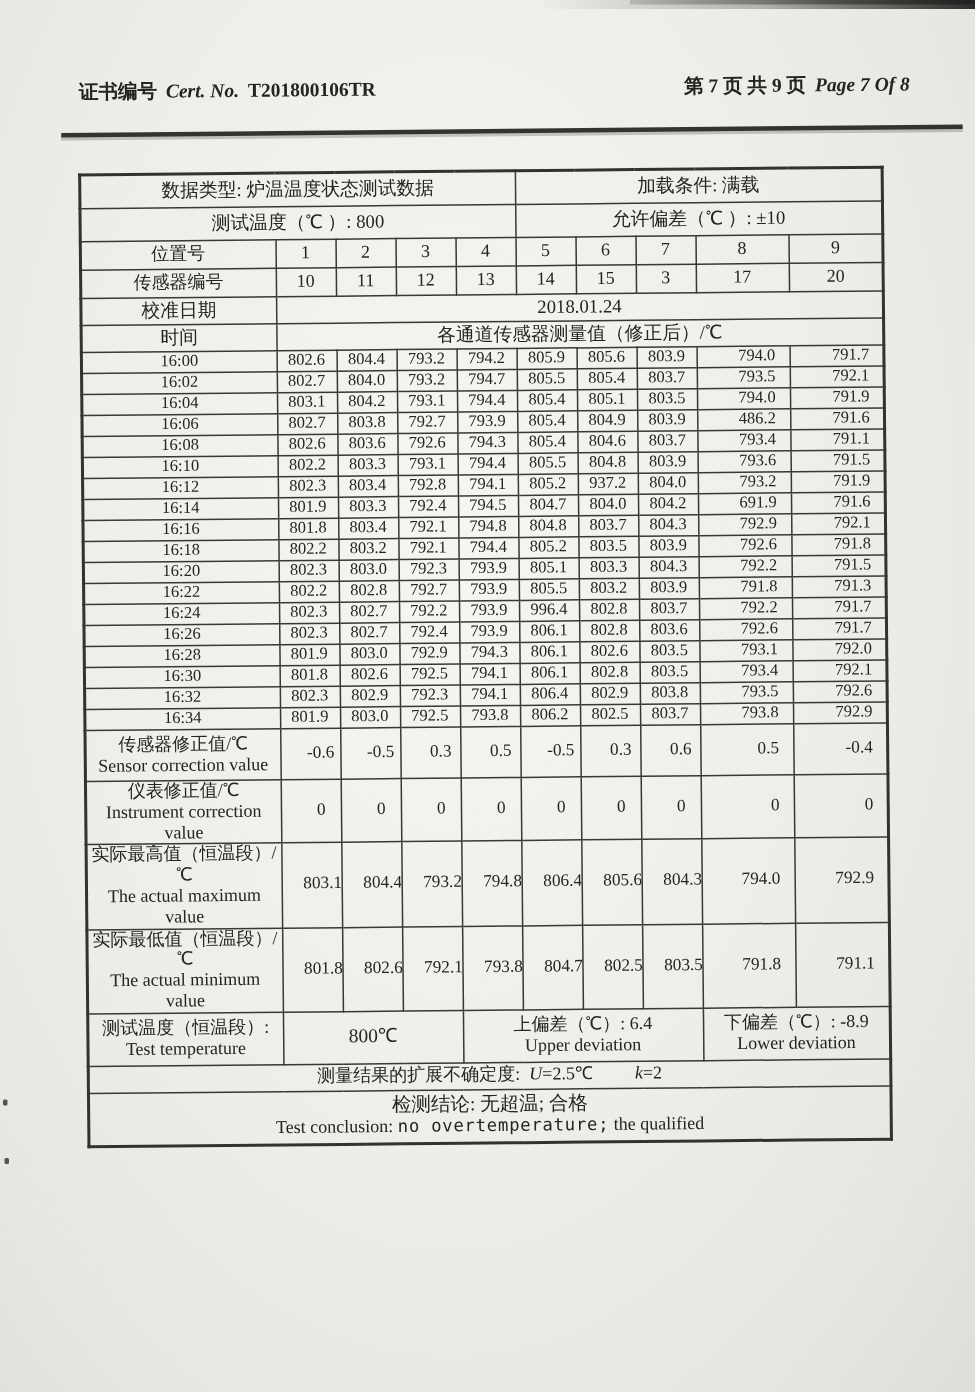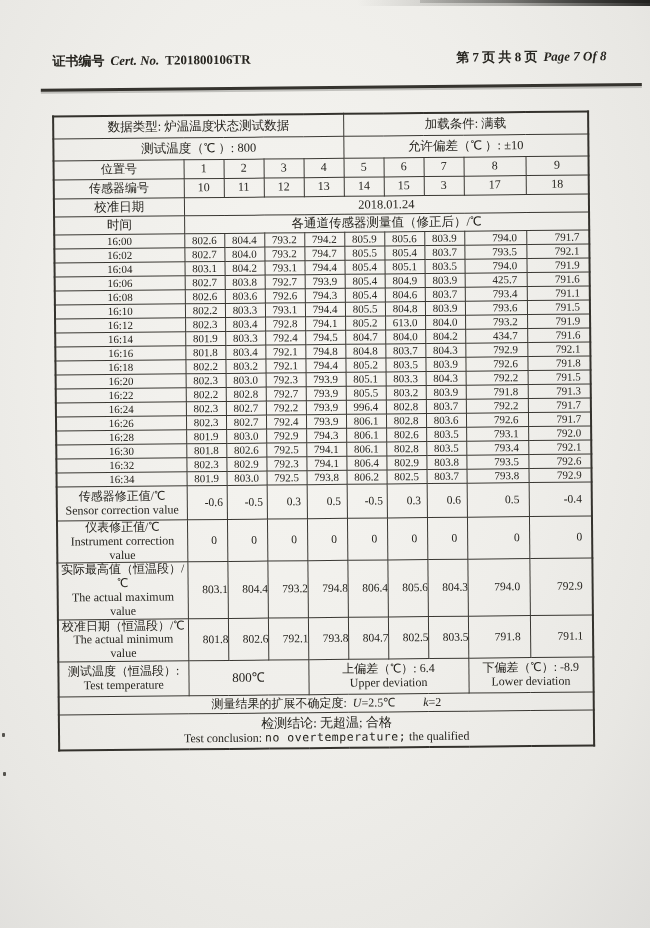--- a/index.html
+++ b/index.html
@@ -78,21 +78,21 @@
   <div class="speck" style="left:2px;top:733px;"></div>
   <div class="speck" style="left:3px;top:772px;"></div>
 
   <div class="content">
 
     <div class="doc-header">
       <span>
         <span>证书编号</span><span class="sp"></span><span class="it">Cert. No.</span><span class="sp"></span><span>T201800106TR</span>
       </span>
       <span>
-        <span>第 7 页 共 8 页</span><span class="sp"></span><span class="it">Page 7 Of 8</span>
+        <span>第 7 页 共 9 页</span><span class="sp"></span><span class="it">Page 7 Of 8</span>
       </span>
     </div>
 
     <div class="rule"></div>
 
     <table class="cert">
       <colgroup>
         <col style="width:130px">
           <col style="width:40px">
           <col style="width:40px">
@@ -128,21 +128,21 @@
         <tr class="pos-row">
           <td class="lbl">传感器编号</td>
         <td>10</td>
             <td>11</td>
             <td>12</td>
             <td>13</td>
             <td>14</td>
             <td>15</td>
             <td>3</td>
             <td>17</td>
-            <td>18</td>
+            <td>20</td>
           </tr>
         <tr class="date-row">
           <td class="lbl">校准日期</td>
           <td colspan="9">2018.01.24</td>
         </tr>
         <tr class="date-row">
           <td class="lbl">时间</td>
           <td colspan="9">各通道传感器测量值（修正后）/℃</td>
         </tr>
       </tbody>
@@ -186,21 +186,21 @@
           </tr>
           <tr class="reading-row">
             <td class="lbl">16:06</td>
             <td>802.7</td>
             <td>803.8</td>
             <td>792.7</td>
             <td>793.9</td>
             <td>805.4</td>
             <td>804.9</td>
             <td>803.9</td>
-            <td class="v89">425.7</td>
+            <td class="v89">486.2</td>
             <td class="v89">791.6</td>
           </tr>
           <tr class="reading-row">
             <td class="lbl">16:08</td>
             <td>802.6</td>
             <td>803.6</td>
             <td>792.6</td>
             <td>794.3</td>
             <td>805.4</td>
             <td>804.6</td>
@@ -220,35 +220,35 @@
             <td class="v89">793.6</td>
             <td class="v89">791.5</td>
           </tr>
           <tr class="reading-row">
             <td class="lbl">16:12</td>
             <td>802.3</td>
             <td>803.4</td>
             <td>792.8</td>
             <td>794.1</td>
             <td>805.2</td>
-            <td>613.0</td>
+            <td>937.2</td>
             <td>804.0</td>
             <td class="v89">793.2</td>
             <td class="v89">791.9</td>
           </tr>
           <tr class="reading-row">
             <td class="lbl">16:14</td>
             <td>801.9</td>
             <td>803.3</td>
             <td>792.4</td>
             <td>794.5</td>
             <td>804.7</td>
             <td>804.0</td>
             <td>804.2</td>
-            <td class="v89">434.7</td>
+            <td class="v89">691.9</td>
             <td class="v89">791.6</td>
           </tr>
           <tr class="reading-row">
             <td class="lbl">16:16</td>
             <td>801.8</td>
             <td>803.4</td>
             <td>792.1</td>
             <td>794.8</td>
             <td>804.8</td>
             <td>803.7</td>
@@ -406,21 +406,21 @@
             <td class="v">793.2</td>
             <td class="v">794.8</td>
             <td class="v">806.4</td>
             <td class="v">805.6</td>
             <td class="v">804.3</td>
             <td class="v v89">794.0</td>
             <td class="v v89">792.9</td>
           </tr>
           <tr class="sum-row">
             <td>
-              <div class="l1">校准日期（恒温段）/℃</div>
+              <div class="l1">实际最低值（恒温段）/℃</div>
               <div class="l2">The actual minimum value</div>
             </td>
             <td class="v">801.8</td>
             <td class="v">802.6</td>
             <td class="v">792.1</td>
             <td class="v">793.8</td>
             <td class="v">804.7</td>
             <td class="v">802.5</td>
             <td class="v">803.5</td>
             <td class="v v89">791.8</td>

